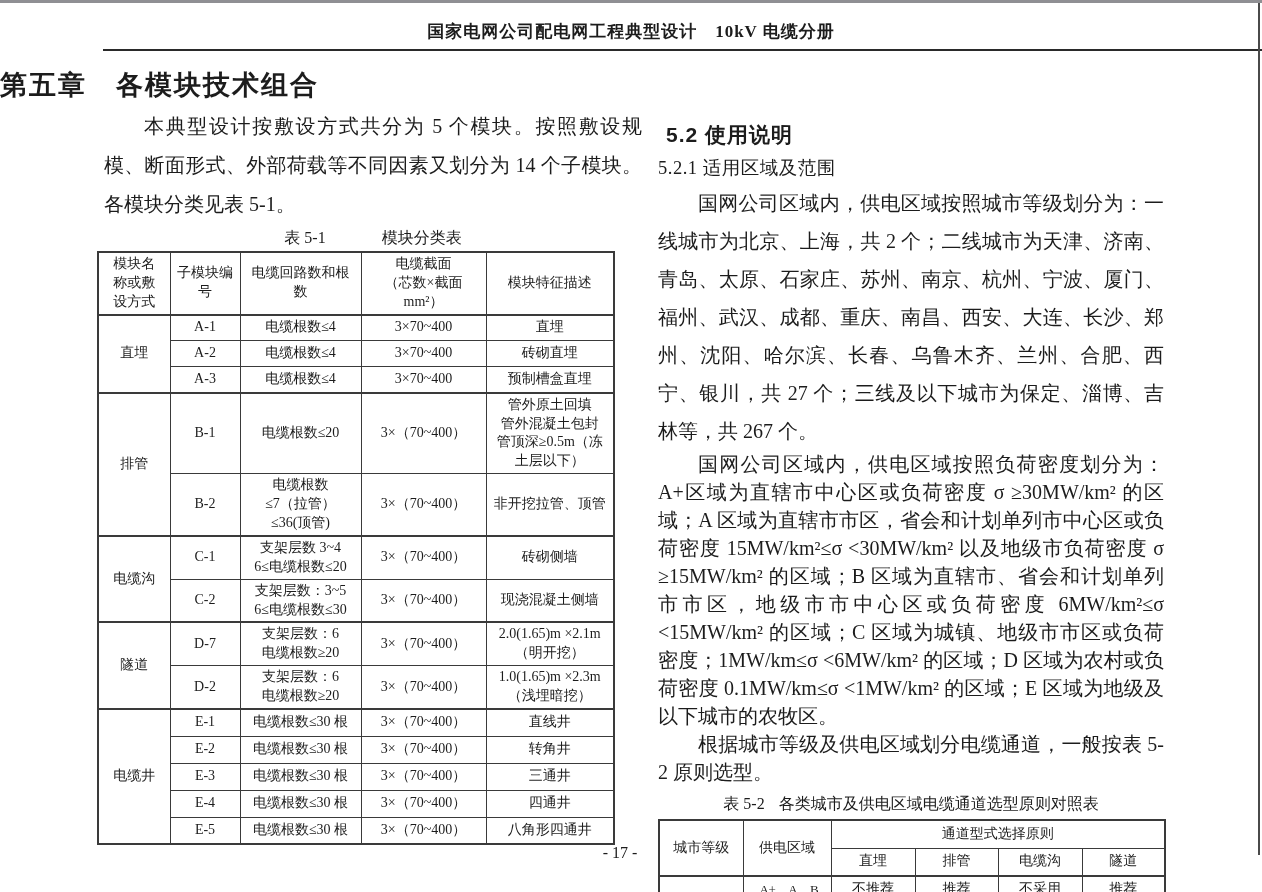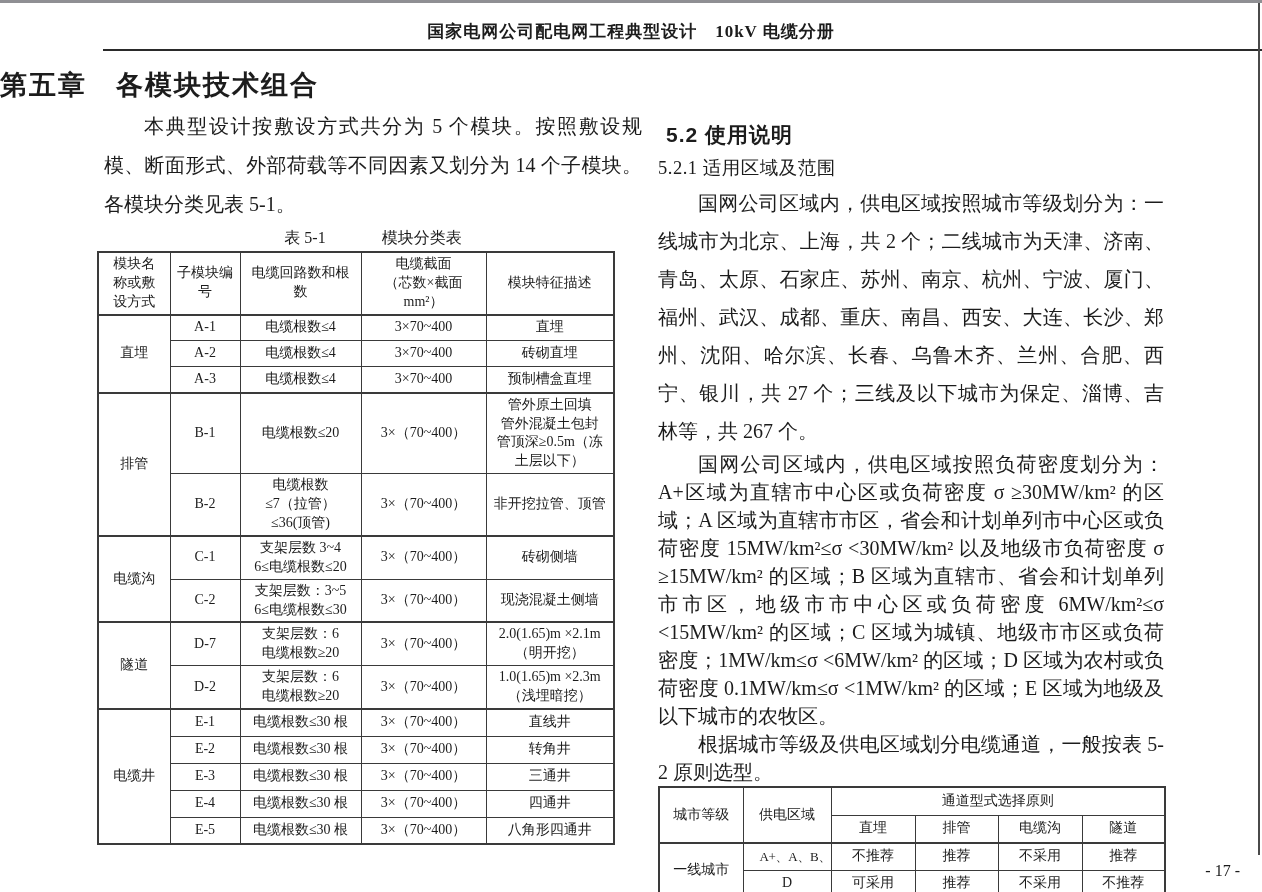--- a/index.html
+++ b/index.html
@@ -38,21 +38,21 @@
   table{border-collapse:collapse;table-layout:fixed;border:2px solid #3a3a3a;}
   td,th{border:1px solid #3a3a3a;text-align:center;vertical-align:middle;font-weight:normal;
     white-space:pre-line;padding:2px 2px;line-height:1.35;font-size:14px;overflow:hidden;}
   .t1{width:516px;margin-left:-7px;}
   .t2{width:506px;}
   tr.hrow th{border-bottom-width:2px;}
   tr.gstart td{border-top-width:2px;}
   .t2 tr.hrow2 th{border-bottom-width:2px;}
   .small{white-space:nowrap;font-size:13px;letter-spacing:-0.3px;padding-left:16px;}
 
-  .page-footer{position:absolute;top:862px;left:0;width:1240px;text-align:right;font-size:16px;}
+  .page-footer{position:absolute;top:844px;left:0;width:1240px;text-align:center;font-size:16px;}
 </style>
 </head>
 <body>
 
 <div class="top-edge"></div>
 <div class="right-edge"></div>
 
 <div class="doc-header">国家电网公司配电网工程典型设计　10kV 电缆分册</div>
 <div class="header-rule"></div>
 
@@ -192,20 +192,23 @@
     </table>
   </div>
 
   <div class="col-right">
     <div class="sec-heading">5.2 使用说明</div>
     <div class="subsec-heading">5.2.1 适用区域及范围</div>
     <p class="body-p p1">国网公司区域内，供电区域按照城市等级划分为：一线城市为北京、上海，共 2 个；二线城市为天津、济南、青岛、太原、石家庄、苏州、南京、杭州、宁波、厦门、福州、武汉、成都、重庆、南昌、西安、大连、长沙、郑州、沈阳、哈尔滨、长春、乌鲁木齐、兰州、合肥、西宁、银川，共 27 个；三线及以下城市为保定、淄博、吉林等，共 267 个。</p>
     <p class="body-p p2">国网公司区域内，供电区域按照负荷密度划分为：A+区域为直辖市中心区或负荷密度 σ ≥30MW/km² 的区域；A 区域为直辖市市区，省会和计划单列市中心区或负荷密度 15MW/km²≤σ &lt;30MW/km² 以及地级市负荷密度 σ ≥15MW/km² 的区域；B 区域为直辖市、省会和计划单列市市区，地级市市中心区或负荷密度 6MW/km²≤σ &lt;15MW/km² 的区域；C 区域为城镇、地级市市区或负荷密度；1MW/km≤σ &lt;6MW/km² 的区域；D 区域为农村或负荷密度 0.1MW/km≤σ &lt;1MW/km² 的区域；E 区域为地级及以下城市的农牧区。</p>
     <p class="body-p p3">根据城市等级及供电区域划分电缆通道，一般按表 5-2 原则选型。</p>
 
+    <div class="caption">
+      <span class="gap">表 5-2</span><span>各类城市及供电区域电缆通道选型原则对照表</span>
+    </div>
 
     <table class="t2">
       <colgroup>
           <col style="width:84px">
           <col style="width:88px">
           <col style="width:84px">
           <col style="width:83px">
           <col style="width:84px">
           <col style="width:83px">
         </colgroup>

